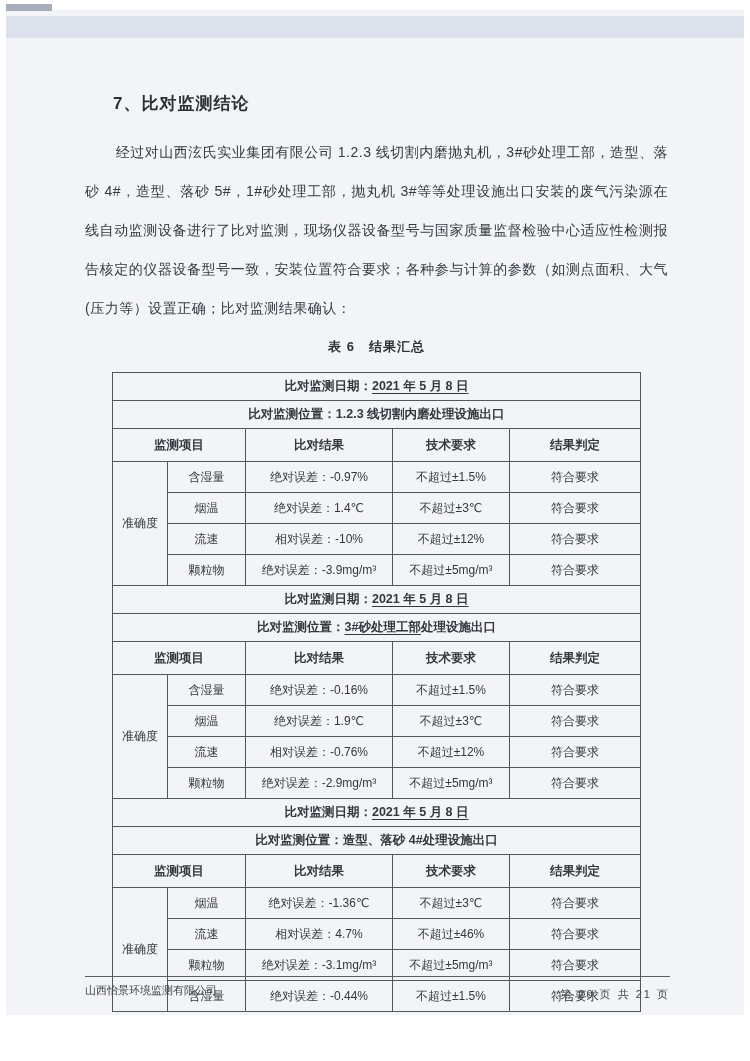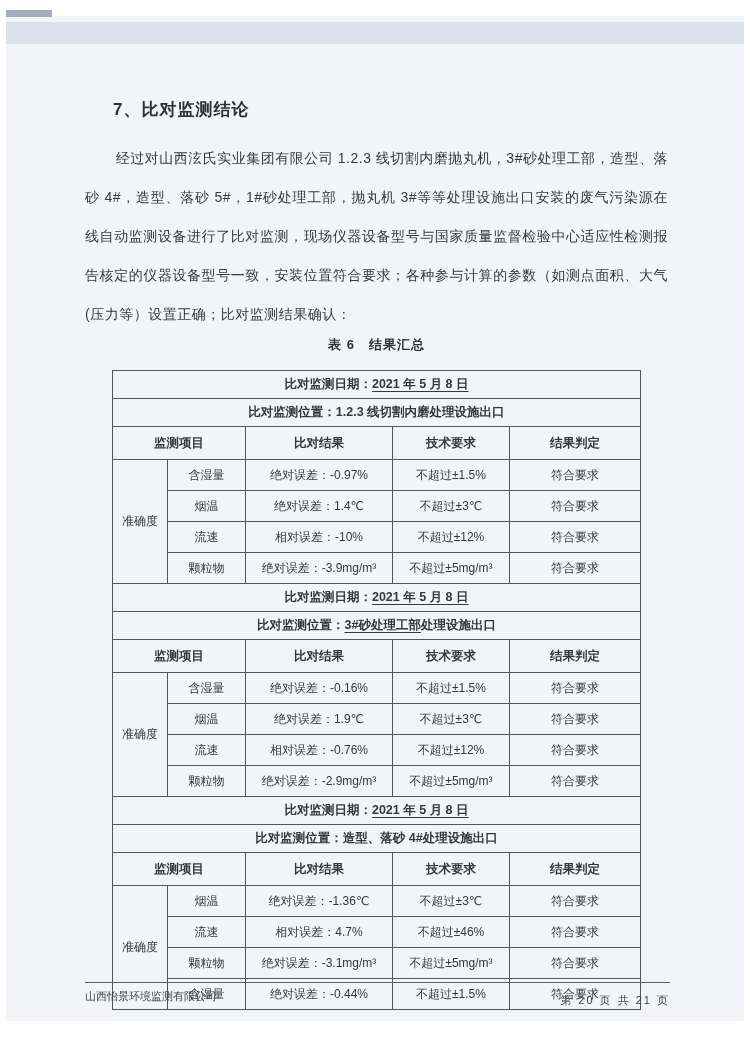--- a/index.html
+++ b/index.html
@@ -7,21 +7,21 @@
   body {
     width: 750px; height: 1061px;
     background: #ffffff;
     font-family: "Liberation Sans", "DejaVu Sans", sans-serif;
     color: #33363c;
     position: relative;
     overflow: hidden;
   }
   .scan-page {
     position: absolute;
-    left: 6px; top: 16px;
+    left: 6px; top: 10px;
     width: 738px; height: 1005px;
     background: #f3f4f8;
   }
   .corner-mark {
     position: absolute; left: 0; top: -6px;
     width: 46px; height: 7px;
     background: #a7adbb;
   }
   .top-band {
     position: absolute; left: 0; top: 6px;
@@ -44,21 +44,21 @@
   p.para {
     margin-top: 18px;
     font-size: 14px;
     line-height: 39px;
     text-align: justify;
     text-indent: 2.2em;
     color: #363940;
     letter-spacing: 0.5px;
   }
   .caption {
-    margin-top: 2px;
+    margin-top: 10px;
     text-align: center;
     font-size: 13px;
     font-weight: bold;
     letter-spacing: 1px;
     color: #2e3137;
   }
   table.results {
     margin: 16px auto 0 auto;
     width: 528px;
     border-collapse: collapse;

